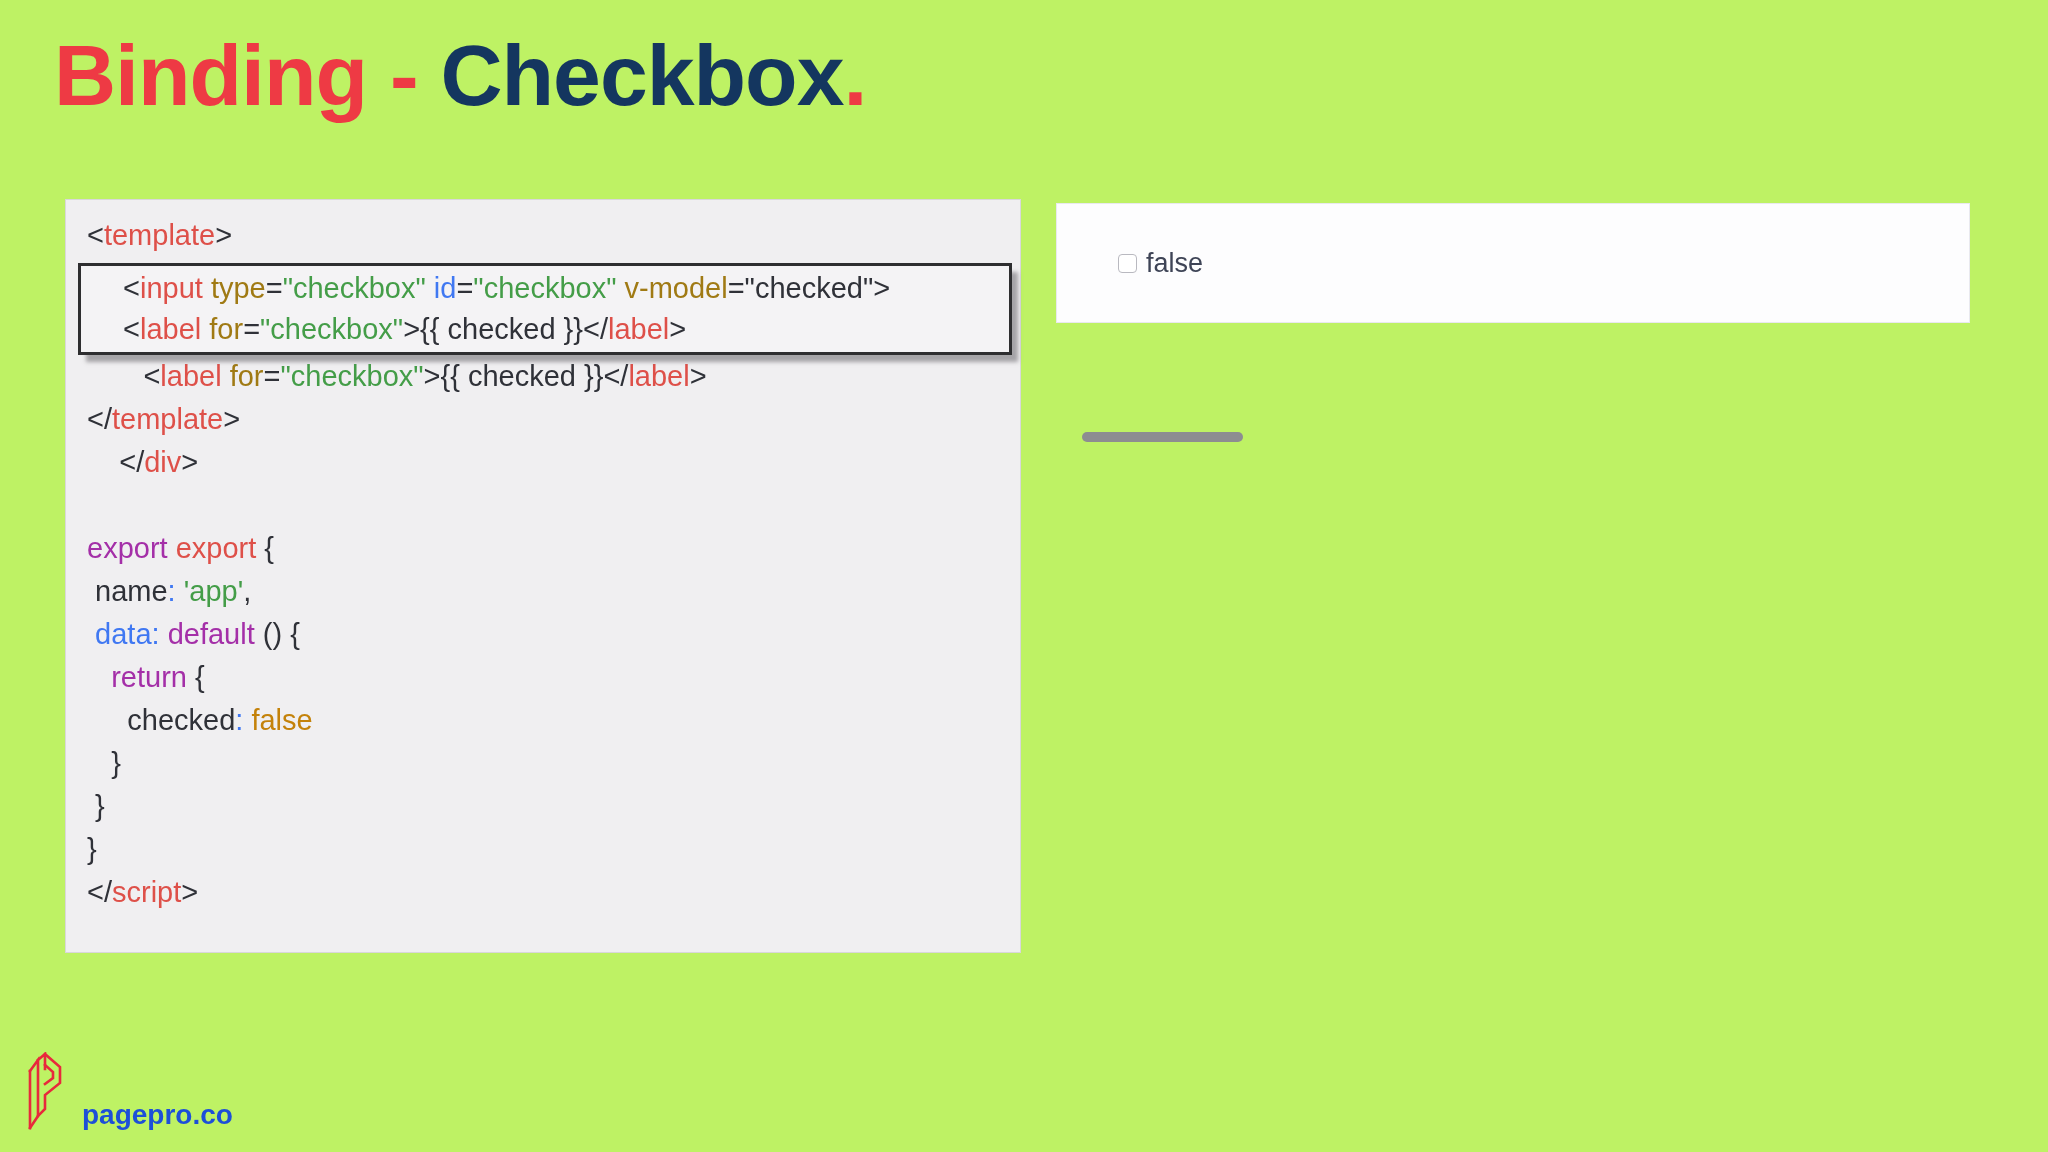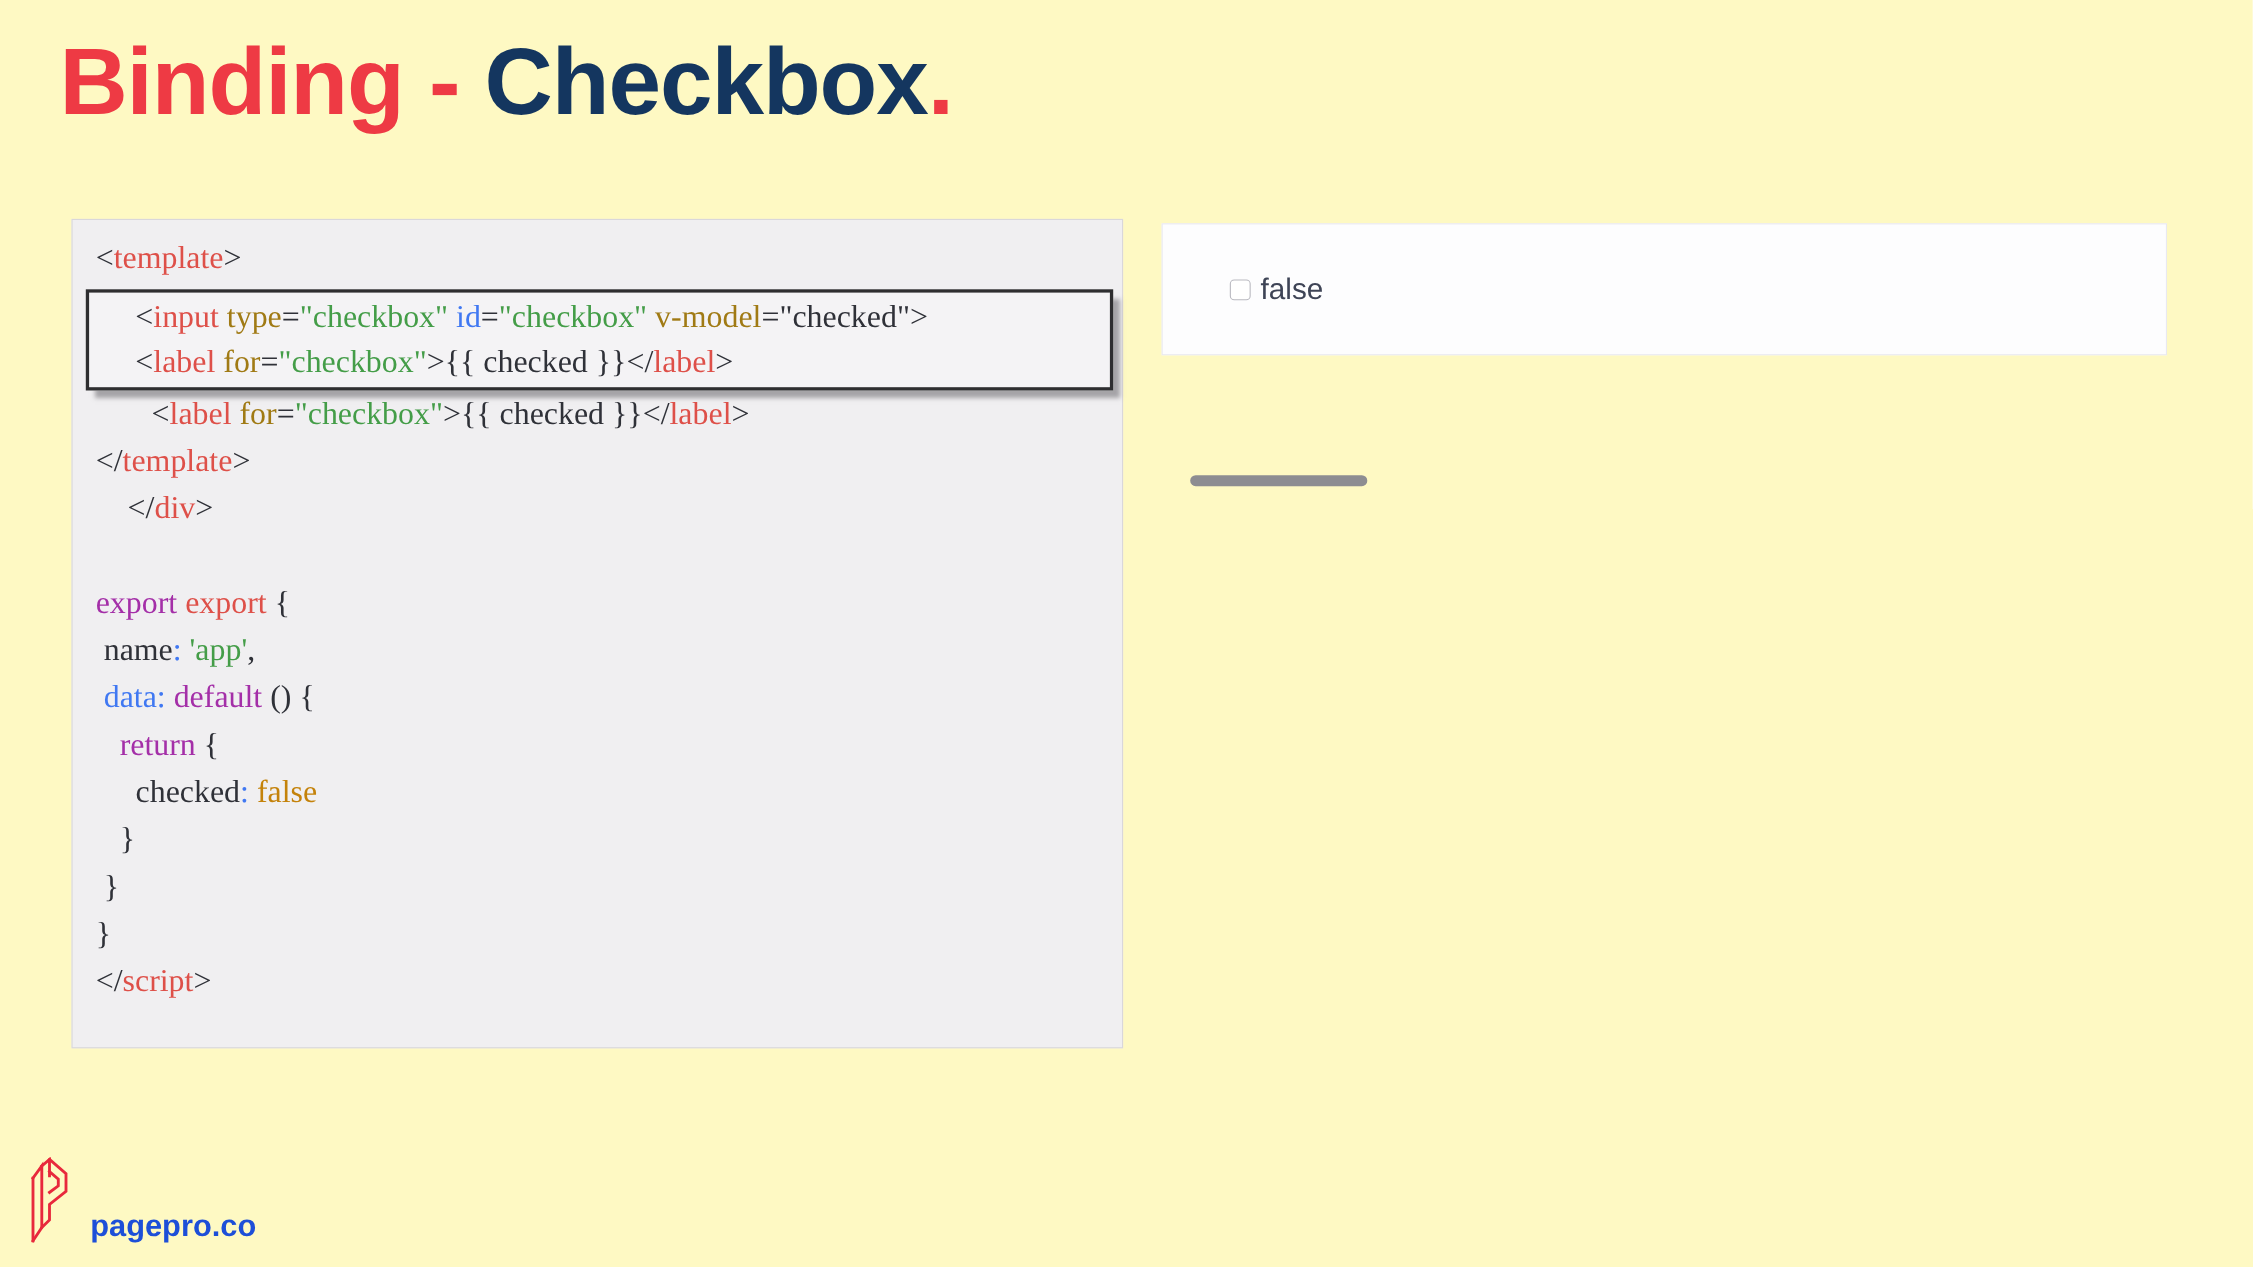--- a/index.html
+++ b/index.html
@@ -1,19 +1,19 @@
 <!DOCTYPE html>
 <html><head>
 <meta charset="utf-8">
 <style>
   html,body{margin:0;padding:0;background:#ffffff;}
   .slide{
     position:relative;
     width:2048px;height:1152px;
-    background:#fef9c3;
+    background:#bef264;
     font-family:"Liberation Sans", sans-serif;
     overflow:hidden;
   }
   
   .title{
     position:absolute;left:54px;top:28px;
     font-size:86px;font-weight:900;letter-spacing:-1px;
     line-height:1.1;margin:0;
   }
   .title span{white-space:pre;}
@@ -28,21 +28,20 @@
     box-sizing:border-box;
     padding-top:14px;
     font-size:29px;
     color:#2f3138;
   }
   .code-line{
     white-space:pre;
     line-height:43px;
     min-height:43px;
     padding-left:21px;
-    font-family:Liberation Serif, serif;
   }
   .highlight-box{
     margin-left:12px;
     width:934px;
     box-sizing:border-box;
     margin-top:6px;
     background:#f4f3f5;
     border:3px solid #2e2e30;
     box-shadow:7px 8px 4px -1px rgba(125,123,127,0.65);
     padding:2px 0;

